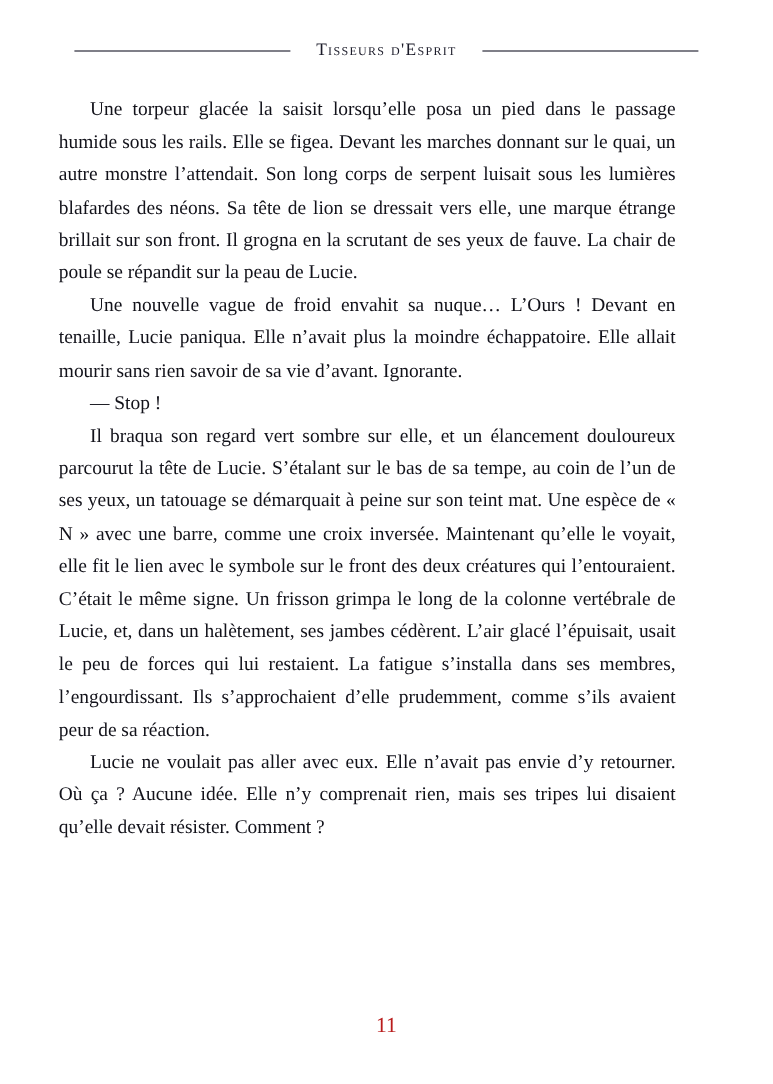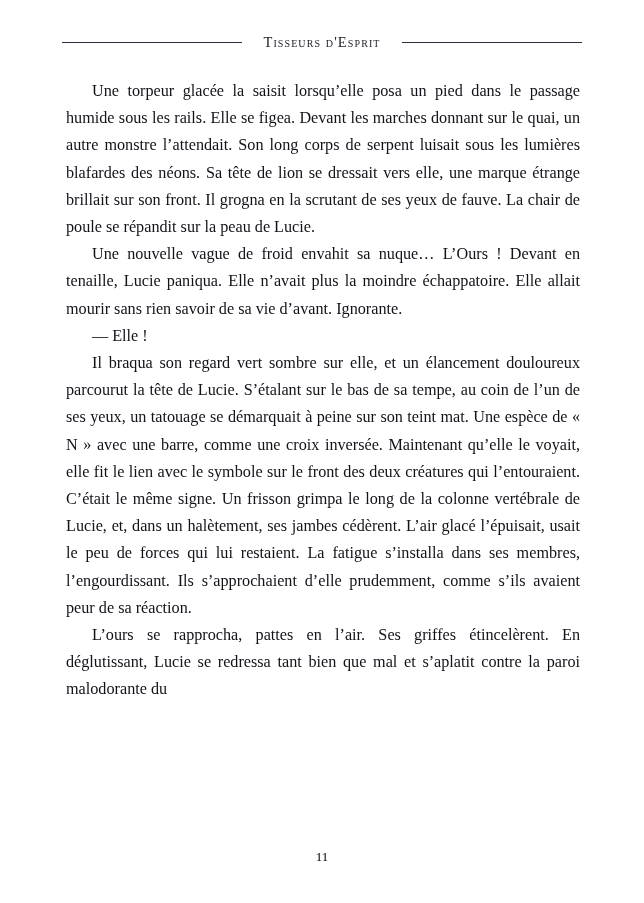--- a/index.html
+++ b/index.html
@@ -41,59 +41,59 @@
     font-family: "Liberation Serif", serif;
     font-size: 14.5px;
     letter-spacing: 1.1px;
     color: #1a1a28;
     white-space: nowrap;
     font-variant: small-caps;
   }
   .content {
     position: absolute;
     top: 78px;
-    left: 66px;
+    left: 49px;
     width: 514px;
   }
   p.para {
     margin: 0;
     font-size: 16.2px;
     line-height: 27.2px;
     text-align: justify;
     text-indent: 26px;
     color: #12121a;
     hyphens: none;
   }
   p.para + p.para {
     margin-top: 0px;
   }
   .folio {
     position: absolute;
     bottom: 38px;
     left: 0;
     width: 644px;
     text-align: center;
-    font-size: 13px;
-    color: #000000;
+    font-size: 18px;
+    color: #b91c1c;
   }
 </style>
 </head>
 <body>
 
 <div class="page">
 
   <div class="header">
     <div class="rule"></div>
     <div class="header-title">Tisseurs d'Esprit</div>
     <div class="rule"></div>
   </div>
 
   <div class="content">
     <p class="para">Une torpeur glacée la saisit lorsqu’elle posa un pied dans le passage humide sous les rails. Elle se figea. Devant les marches donnant sur le quai, un autre monstre l’attendait. Son long corps de serpent luisait sous les lumières blafardes des néons. Sa tête de lion se dressait vers elle, une marque étrange brillait sur son front. Il grogna en la scrutant de ses yeux de fauve. La chair de poule se répandit sur la peau de Lucie.</p>
     <p class="para">Une nouvelle vague de froid envahit sa nuque… L’Ours ! Devant en tenaille, Lucie paniqua. Elle n’avait plus la moindre échappatoire. Elle allait mourir sans rien savoir de sa vie d’avant. Ignorante.</p>
-    <p class="para">— Elle !</p>
+    <p class="para">— Stop !</p>
     <p class="para">Il braqua son regard vert sombre sur elle, et un élancement douloureux parcourut la tête de Lucie. S’étalant sur le bas de sa tempe, au coin de l’un de ses yeux, un tatouage se démarquait à peine sur son teint mat. Une espèce de « N » avec une barre, comme une croix inversée. Maintenant qu’elle le voyait, elle fit le lien avec le symbole sur le front des deux créatures qui l’entouraient. C’était le même signe. Un frisson grimpa le long de la colonne vertébrale de Lucie, et, dans un halètement, ses jambes cédèrent. L’air glacé l’épuisait, usait le peu de forces qui lui restaient. La fatigue s’installa dans ses membres, l’engourdissant. Ils s’approchaient d’elle prudemment, comme s’ils avaient peur de sa réaction.</p>
-    <p class="para">L’ours se rapprocha, pattes en l’air. Ses griffes étincelèrent. En déglutissant, Lucie se redressa tant bien que mal et s’aplatit contre la paroi malodorante du</p>
+    <p class="para">Lucie ne voulait pas aller avec eux. Elle n’avait pas envie d’y retourner. Où ça ? Aucune idée. Elle n’y comprenait rien, mais ses tripes lui disaient qu’elle devait résister. Comment ?</p>
   </div>
 
   <div class="folio">11</div>
 
 </div>
 
 </body></html>

